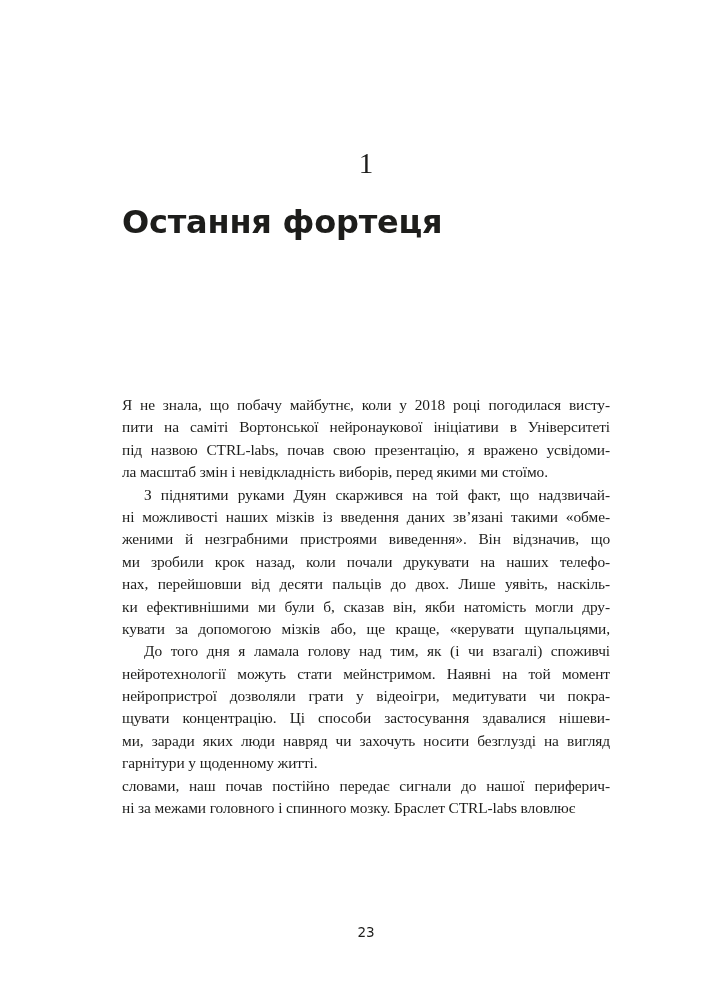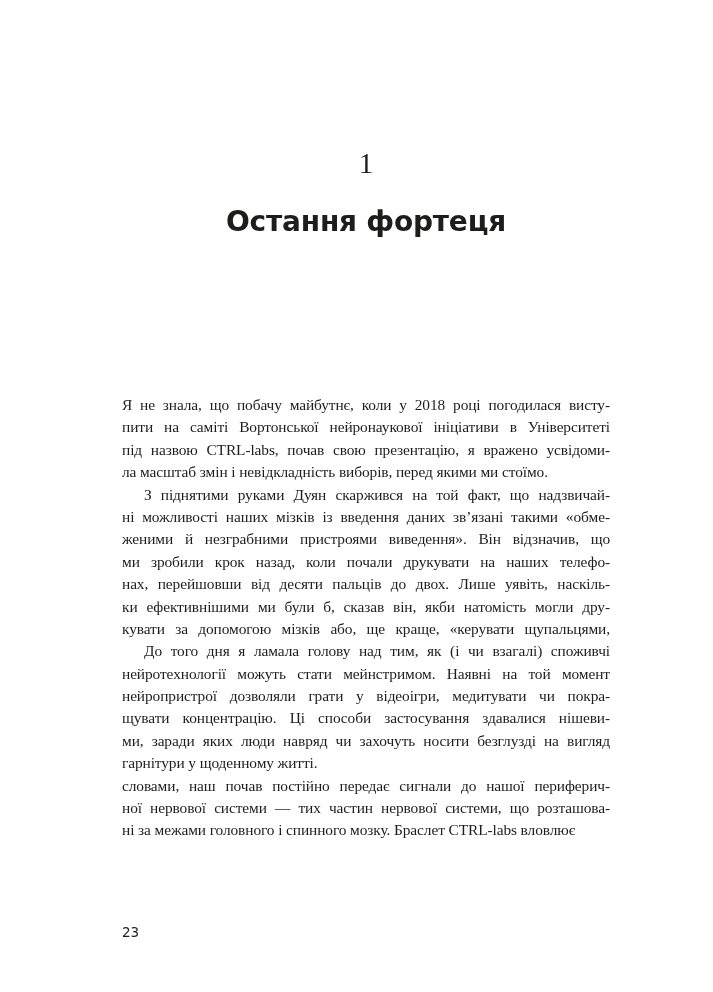--- a/index.html
+++ b/index.html
@@ -25,24 +25,24 @@
     font-family: "Liberation Serif", serif;
     font-size: 29px;
     font-weight: 400;
     line-height: 34px;
   }
   .chapter-title {
     position: absolute;
     top: 207px;
     left: 122px;
     width: 488px;
-    text-align: center;
+    text-align: left;
     font-family: "DejaVu Sans", sans-serif;
     font-weight: 700;
-    font-size: 28px;
+    font-size: 32px;
     line-height: 30px;
     letter-spacing: -0.2px;
   }
   .text-block {
     position: absolute;
     top: 394px;
     left: 122px;
     width: 488px;
     font-size: 15.4px;
     line-height: 22.4px;
@@ -63,21 +63,21 @@
     text-align-last: left;
   }
   .line.indent {
     text-indent: 22px;
   }
   .page-number {
     position: absolute;
     top: 923px;
     left: 122px;
     width: 488px;
-    text-align: left;
+    text-align: center;
     font-family: "DejaVu Sans", sans-serif;
     font-size: 13.5px;
     line-height: 18px;
   }
 </style>
 </head>
 <body>
 
 <div class="page" style="background: rgb(255, 255, 255); color: rgb(29, 29, 27);">
   <div class="chapter-number">1</div>
@@ -101,18 +101,17 @@
       <div class="paragraph">
         <div class="line indent">До того дня я ламала голову над тим, як (і чи взагалі) споживчі</div>
         <div class="line">нейротехнології можуть стати мейнстримом. Наявні на той момент</div>
         <div class="line">нейропристрої дозволяли грати у відеоігри, медитувати чи покра-</div>
         <div class="line">щувати концентрацію. Ці способи застосування здавалися нішеви-</div>
         <div class="line">ми, заради яких люди навряд чи захочуть носити безглузді на вигляд</div>
         <div class="line last">гарнітури у щоденному житті.</div>
       </div>
       <div class="paragraph">
         <div class="line">словами, наш почав постійно передає сигнали до нашої периферич-</div>
-        <div class="line">ної нервової системи — тих частин нервової системи, що розташова-</div>
         <div class="line last">ні за межами головного і спинного мозку. Браслет CTRL-labs вловлює</div>
       </div>
     </div>
   <div class="page-number">23</div>
 </div>
 
 </body></html>

